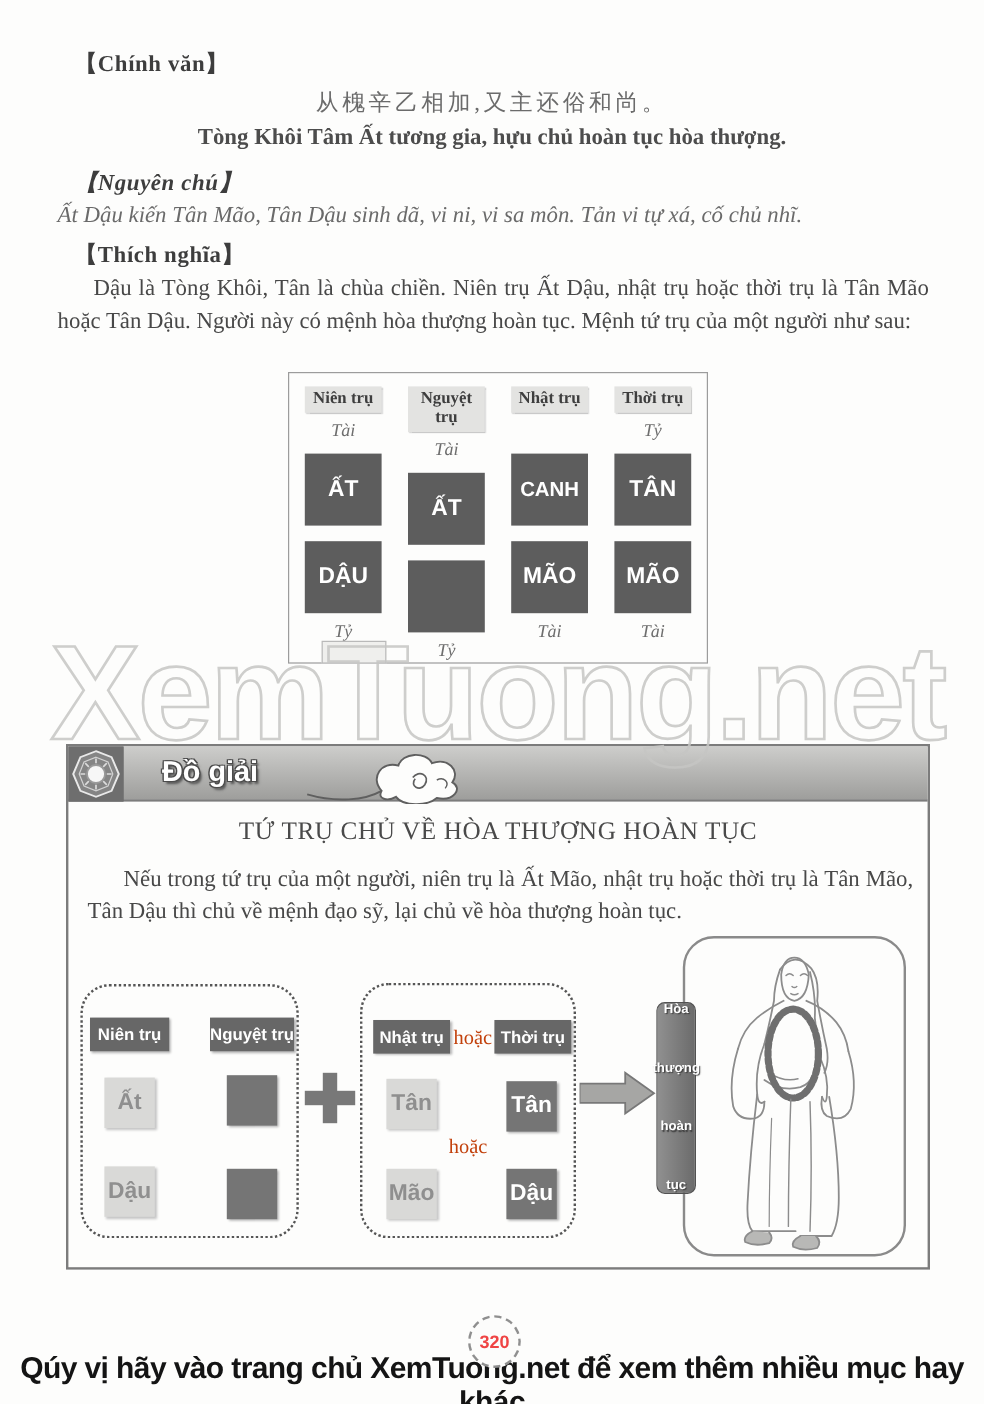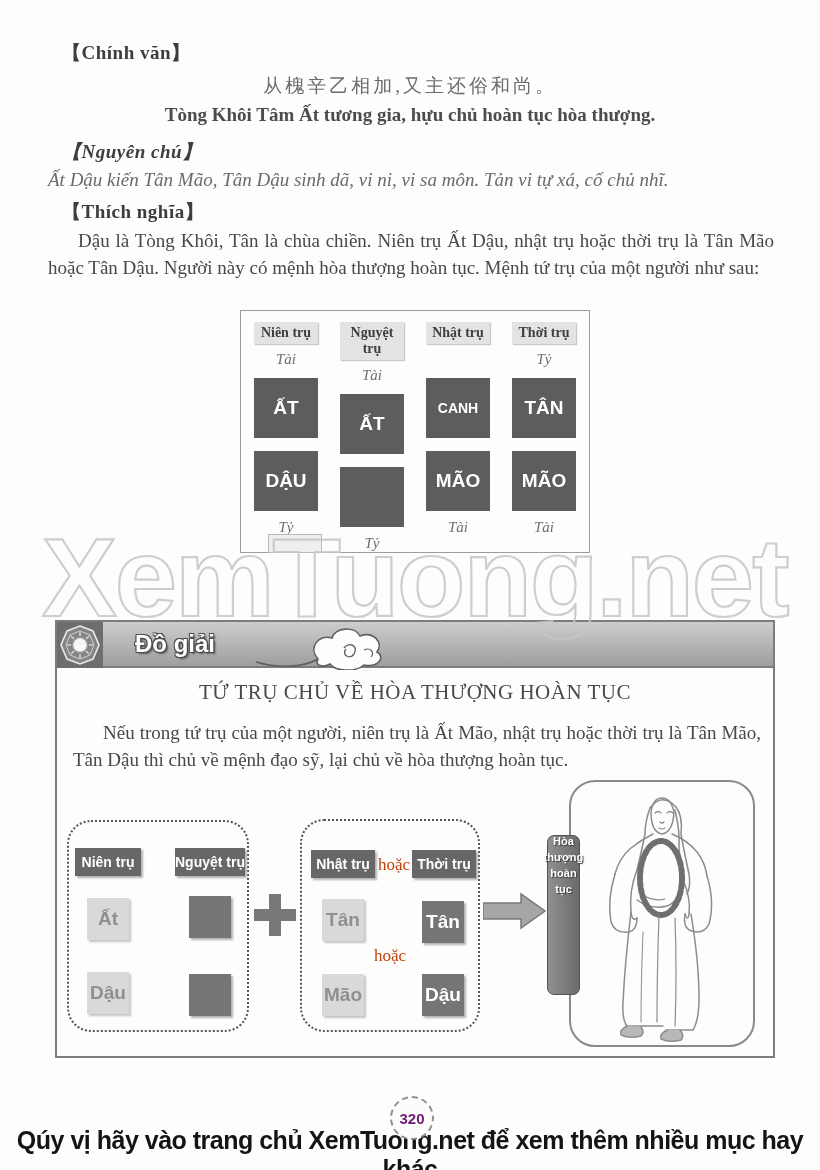--- a/index.html
+++ b/index.html
@@ -60,32 +60,32 @@
   .or-word { position:absolute; font-size:17px; color:#c2410c; }
 
   .plus-icon { position:absolute; left:197px; top:272px; width:42px; height:42px; }
   .plus-icon::before { content:""; position:absolute; left:0; top:15px; width:42px; height:12px; background:#787878; }
   .plus-icon::after  { content:""; position:absolute; left:15px; top:0; width:12px; height:42px; background:#787878; }
 
   .arrow-right { position:absolute; left:426px; top:270px; }
 
   .result-pill { position:absolute; left:490px; top:213px; width:33px; height:160px;
                  background:linear-gradient(90deg,#909090,#6b6b6b); border:1px solid #525252; border-radius:7px;
-                 display:flex; flex-direction:column; align-items:center; justify-content:flex-start; gap:5px; z-index:3; }
+                 display:flex; flex-direction:column; align-items:center; justify-content:space-between; gap:5px; z-index:3; }
   .result-pill span { font-family:"Liberation Sans","DejaVu Sans",sans-serif; font-weight:bold; font-size:11px;
                       color:#fff; text-shadow:1px 1px 1px #3c3c3c; line-height:1; }
 
   .monk-box { position:absolute; left:512px; top:158px; width:186px; height:267px;
               border:2px solid #8a8a8a; border-radius:26px; background:#fdfdfc; }
 
   
   .page-badge { left:390px; top:1096px; width:44px; height:44px; border-radius:50%;
                 background:#fcfcfb; border:2.5px dashed #8f8f8f; z-index:5;
                 display:flex; align-items:center; justify-content:center;
-                font-family:"Liberation Sans","DejaVu Sans",sans-serif; font-weight:bold; font-size:15px; color:#701a75; }
+                font-family:"Liberation Sans","DejaVu Sans",sans-serif; font-weight:bold; font-size:15px; color:#ef4444; }
   .footer-note { left:0; top:1126px; width:820px; text-align:center;
                  font-family:"Liberation Sans","DejaVu Sans",sans-serif; font-weight:bold;
                  font-size:25px; letter-spacing:-.5px; color:#141414; }
   svg { display:block; }
 </style>
 </head>
 <body>
 
 <div id="page">
 
@@ -110,21 +110,21 @@
     <div class="ptcol" style="left:99px; top:11px;">
       <span class="pt-header">Nguyệt trụ</span>
       <span class="pt-label" style="margin-top:7px;">Tài</span>
       <span class="pt-box" style="margin-top:7px;">ẤT</span>
       <span class="pt-box" style="margin-top:13px;"></span>
       <span class="pt-label" style="margin-top:8px;">Tỷ</span>
     </div>
     <div class="ptcol" style="left:185px; top:11px;">
       <span class="pt-header">Nhật trụ</span>
       <span class="pt-label" style="margin-top:7px;"></span>
-      <span class="pt-box" style="margin-top:7px; font-size:14px;">CANH</span>
+      <span class="pt-box" style="margin-top:7px; font-size:17px;">CANH</span>
       <span class="pt-box" style="margin-top:13px;">MÃO</span>
       <span class="pt-label" style="margin-top:8px;">Tài</span>
     </div>
     <div class="ptcol" style="left:271px; top:11px;">
       <span class="pt-header">Thời trụ</span>
       <span class="pt-label" style="margin-top:7px;">Tỷ</span>
       <span class="pt-box" style="margin-top:7px;">TÂN</span>
       <span class="pt-box" style="margin-top:13px;">MÃO</span>
       <span class="pt-label" style="margin-top:8px;">Tài</span>
     </div>

